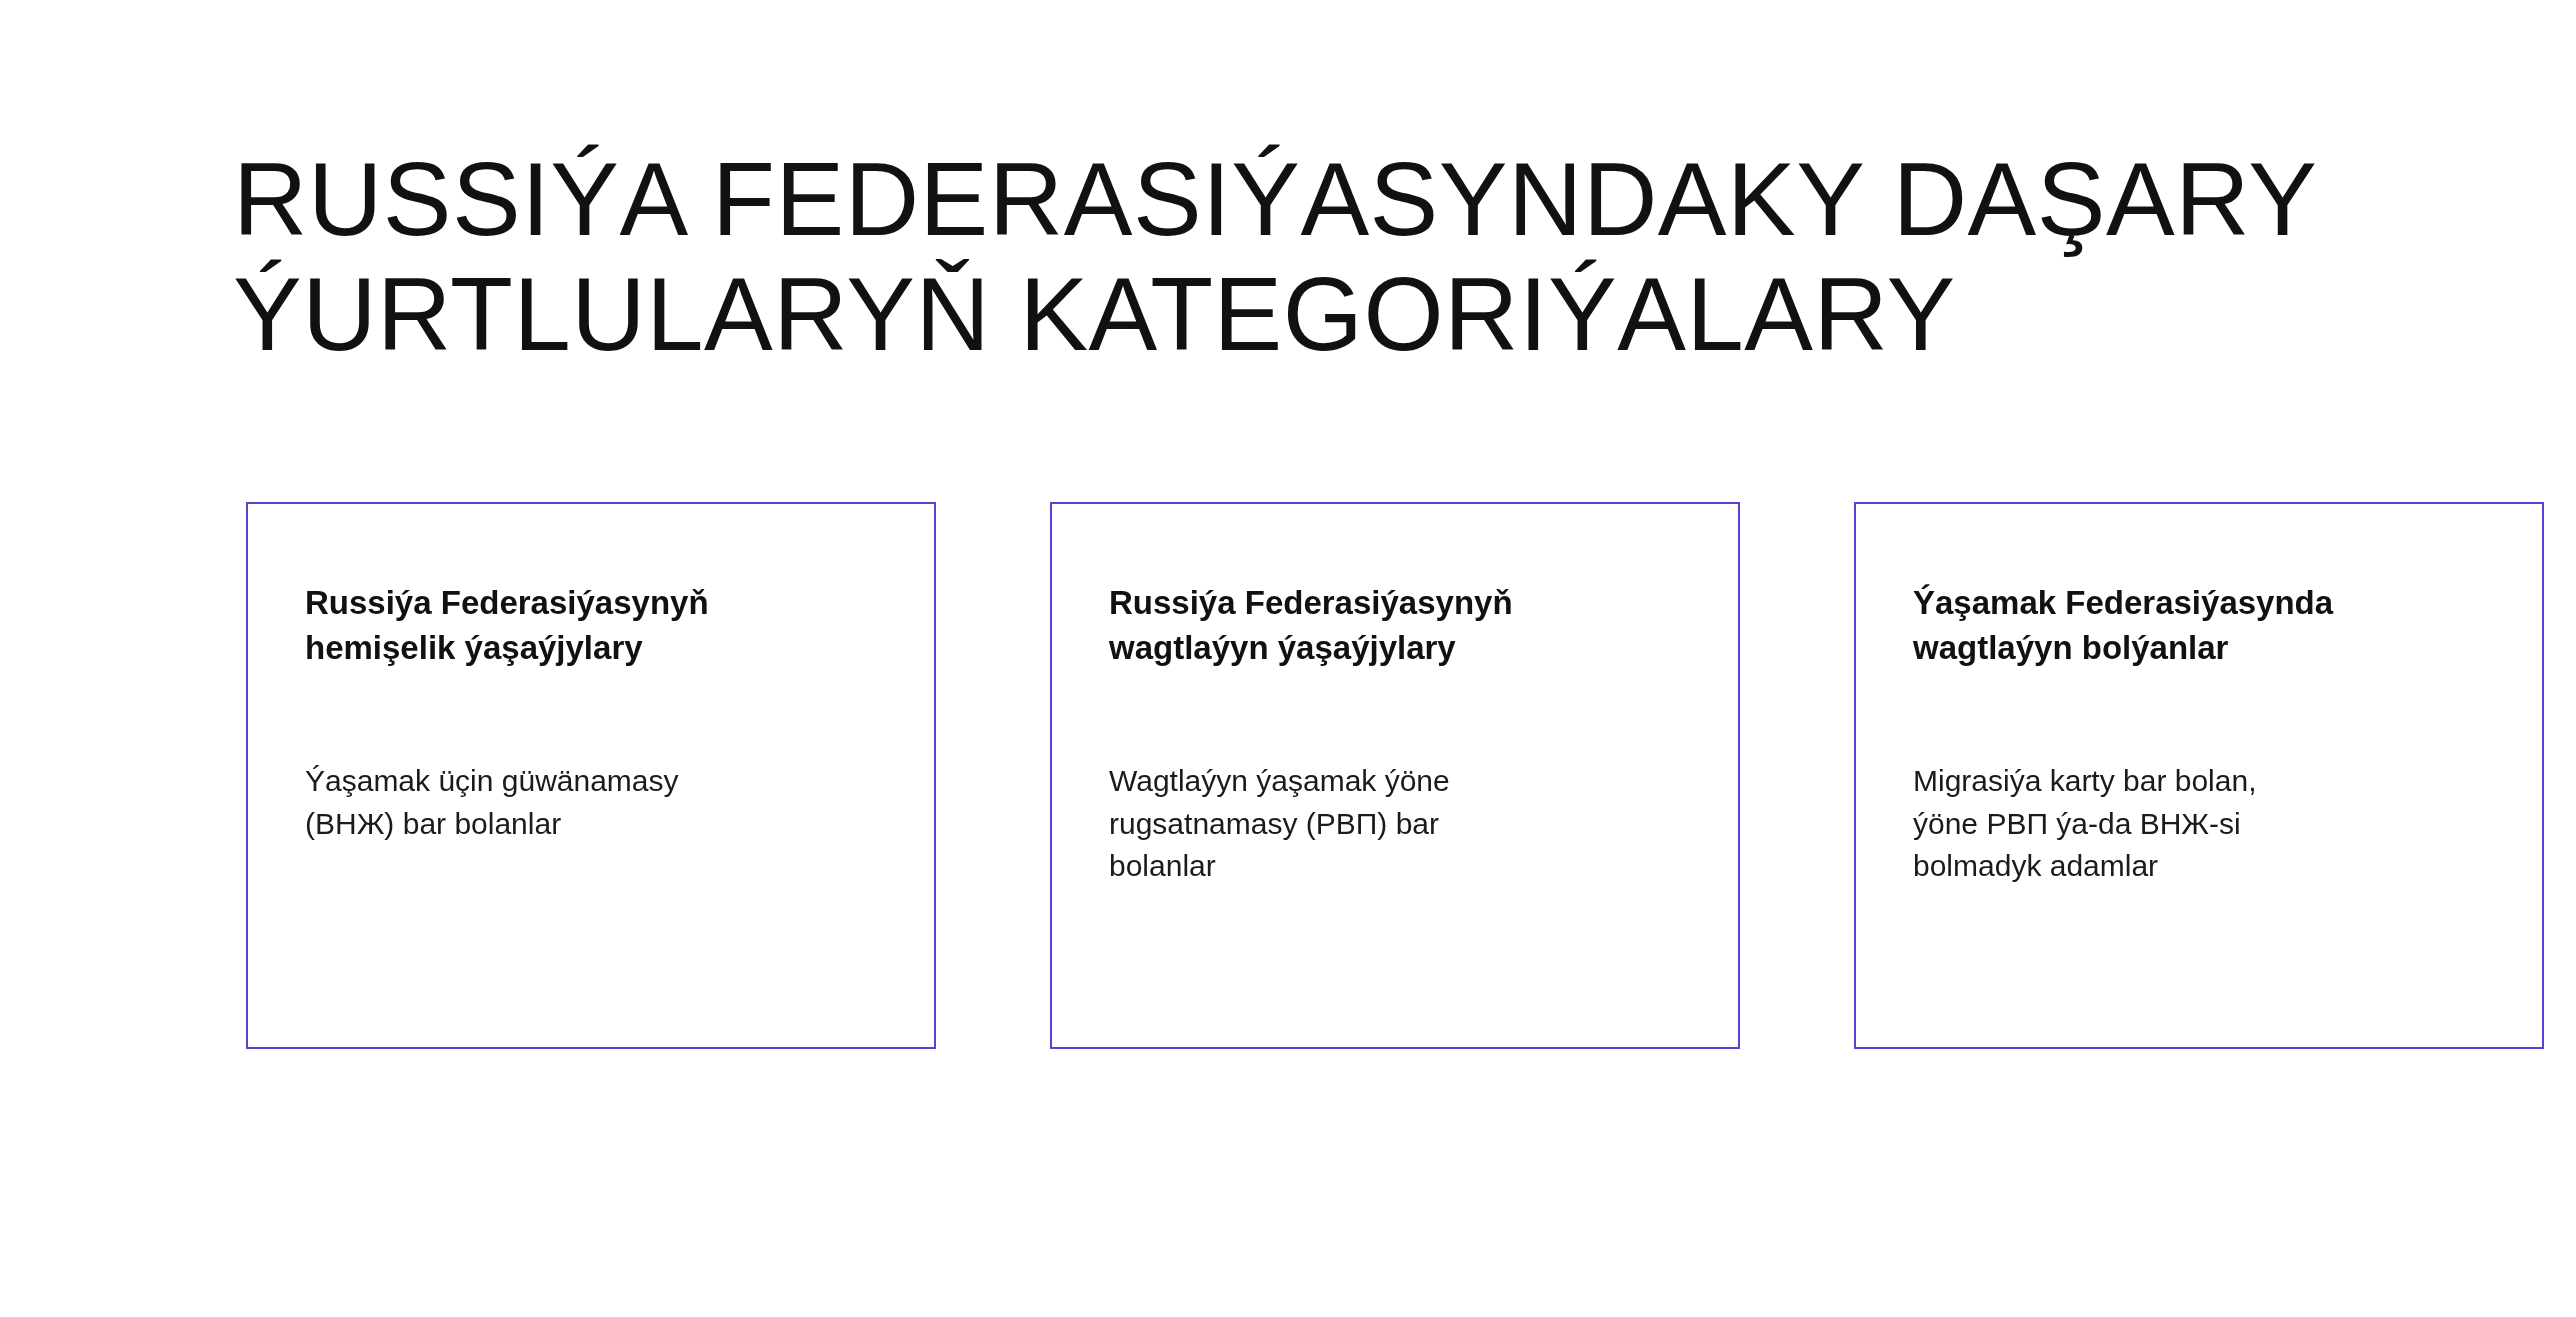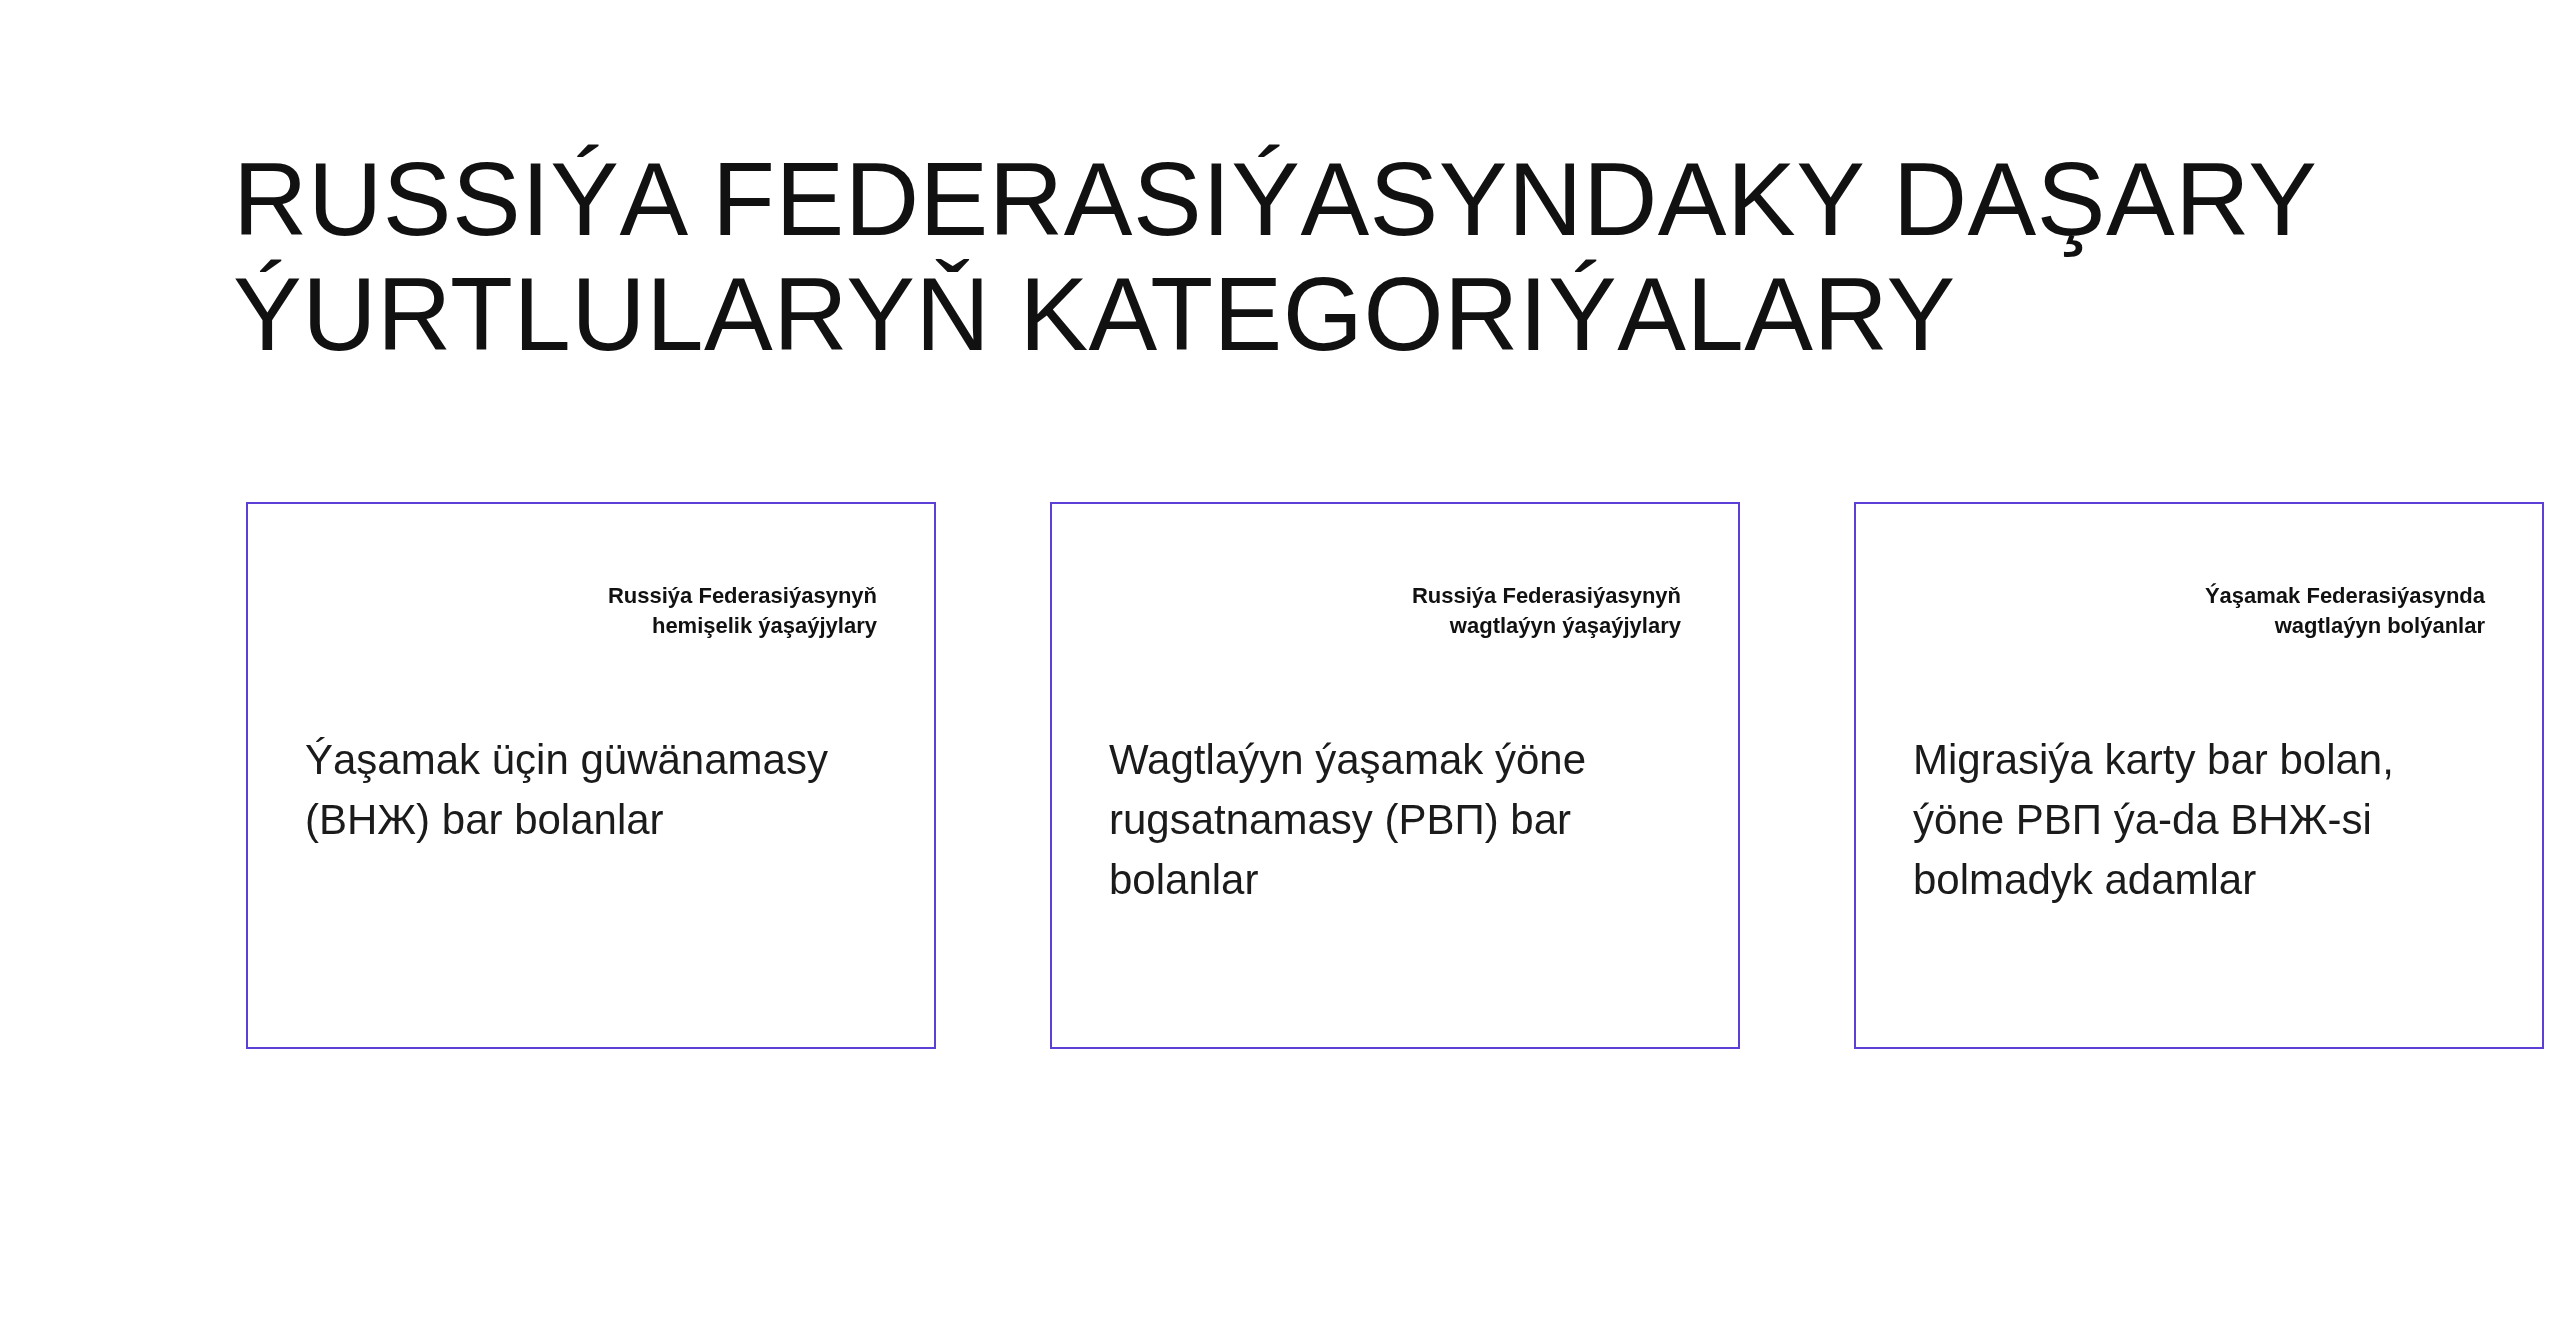--- a/index.html
+++ b/index.html
@@ -44,30 +44,29 @@
   }
   .card {
     box-sizing: border-box;
     width: 690px;
     height: 547px;
     border: 2.1px solid #5b3fd6;
     background: #ffffff;
     padding: 77px 57px 0 57px;
   }
   .card-title {
-    font-size: 22px;
+    font-size: 33px;
     line-height: 1.35;
     font-weight: bold;
     color: #111111;
     white-space: pre-line;
-    text-align: right;
   }
   .card-body {
     margin-top: 90px;
-    font-size: 42px;
+    font-size: 30px;
     line-height: 1.42;
     font-weight: 400;
     color: #1b1b1b;
     white-space: pre-line;
   }
 </style>
 </head>
 <body>
 
 <div class="slide">

